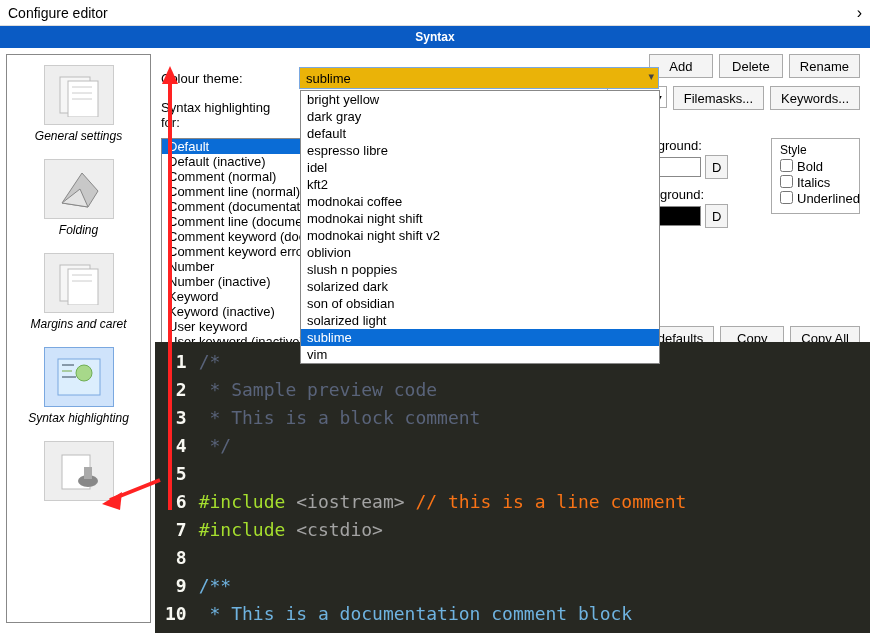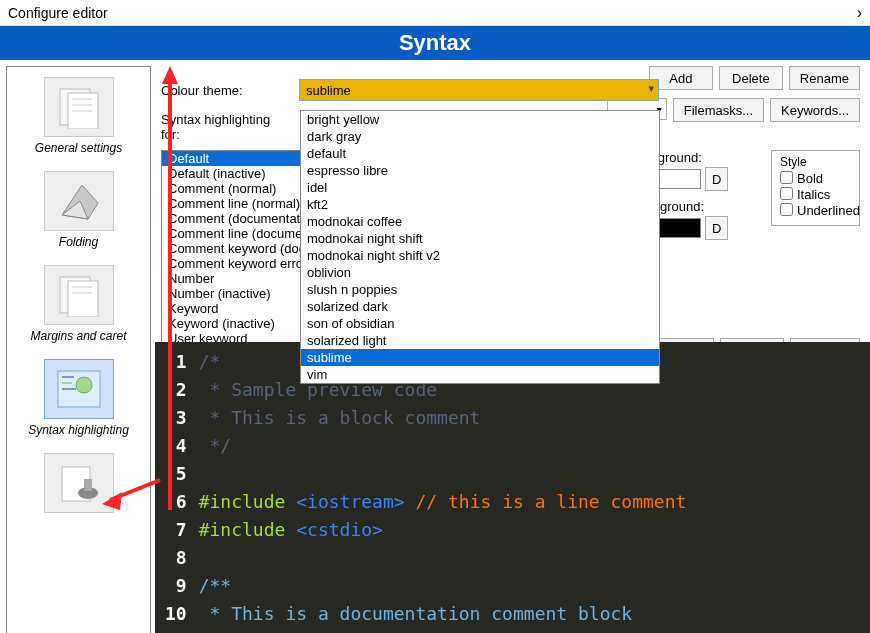--- a/index.html
+++ b/index.html
@@ -1,32 +1,32 @@
 <!DOCTYPE html>
 <html><head>
 <meta charset="utf-8">
 <style>
 * { box-sizing: border-box; margin: 0; padding: 0; }
 body { font-family: "Segoe UI", Tahoma, sans-serif; font-size: 13px; background: #fff; overflow: hidden; width: 870px; height: 633px; position: relative; }
 .titlebar { height: 26px; display: flex; align-items: center; padding: 0 8px; border-bottom: 1px solid #ddd; }
 .titlebar-text { font-size: 14px; flex: 1; }
 .titlebar-close { font-size: 16px; cursor: pointer; }
-.banner { background: #0a5bc4; color: #fff; text-align: center; font-weight: bold; font-size: 22px; padding: 4px 4px; }
+.banner { background: #0a5bc4; color: #fff; text-align: center; font-weight: bold; font-size: 12px; padding: 4px 4px; }
 .main { display: flex; height: calc(100% - 52px); }
 .sidebar { width: 145px; border: 1px solid #888; margin: 6px 0 6px 6px; background: #fff; overflow-y: scroll; }
 .side-item { display: flex; flex-direction: column; align-items: center; padding: 10px 4px 6px; cursor: pointer; font-style: italic; }
 .side-icon { width: 70px; height: 60px; background: #eee; border: 1px solid #ccc; display: flex; align-items: center; justify-content: center; margin-bottom: 4px; }
 .side-icon.selected { background: #cfe3fb; border-color: #7aa8e0; }
 .side-label { font-size: 12px; text-align: center; }
 .content { flex: 1; padding: 8px 10px 0 10px; position: relative; }
 .row { display: flex; align-items: center; gap: 8px; margin-bottom: 8px; position: relative; margin-top: 11px; }
 .lbl { width: 130px; }
 .combo { position: relative; width: 360px; height: 22px; border: 1px solid #7aa8e0; background: #eab308; display: flex; align-items: center; padding: 0 20px 0 6px; }
 .combo .chev { position: absolute; right: 4px; top: 2px; font-size: 11px; color: #444; }
-.dropdown { position: absolute; left: 0; top: 30px; width: 360px; background: #fff; border: 1px solid #888; z-index: 50; max-height: 300px; overflow: hidden; }
+.dropdown { position: absolute; left: 0; top: 22px; width: 360px; background: #fff; border: 1px solid #888; z-index: 50; max-height: 300px; overflow: hidden; }
 .dd-item { padding: 1px 6px; font-size: 13px; cursor: pointer; white-space: nowrap; }
 .dd-item.sel { background: #0a6cd6; color: #fff; }
 .btn { height: 24px; min-width: 64px; padding: 0 10px; background: #f4f4f4; border: 1px solid #aaa; font-size: 13px; cursor: pointer; }
 .btn.sm { min-width: 20px; padding: 0 6px; }
 .right-btns { display: flex; gap: 6px; position: absolute; right: 10px; top: 6px; }
 .right-btns2 { display: flex; gap: 6px; position: absolute; right: 10px; top: 38px; }
 .midpane { display: flex; gap: 10px; margin-top: 2px; }
 .listbox { width: 460px; height: 210px; border: 1px solid #888; overflow: hidden; position: relative; }
 .listbox-inner { overflow-y: scroll; height: 100%; }
 .list-item { padding: 0 6px; font-size: 13px; white-space: nowrap; cursor: pointer; }
@@ -40,21 +40,21 @@
 .chk { display: flex; align-items: flex-start; gap: 4px; font-size: 13px; margin: 1px 0; }
 .chk input { width: 13px; height: 13px; }
 .bottom-btns { display: flex; gap: 6px; position: absolute; right: 10px; top: 278px; }
 .editor { position: absolute; left: 155px; right: 0; top: 342px; bottom: 0; background: #272822; font-family: Consolas, monospace; font-size: 18px; display: flex; }
 .gutter { background: #272822; color: #f8f8f2; text-align: right; padding: 6px 8px 0 10px; }
 .gutter div { height: 28px; line-height: 28px; font-weight: bold; }
 .code { padding: 6px 0 0 4px; color: #eee; }
 .code div { height: 28px; line-height: 28px; white-space: pre; }
 .c-com { color: #59637a; }
 .c-pp { color: #a5de2e; }
-.c-str { color: #3b82f6; }
+.c-str { color: #a3a3a3; }
 .c-lc { color: #f97316; }
 .c-doc { color: #6fb3e0; }
 .arrow { position: absolute; z-index: 100; }
 .arrow-line { stroke: #ff2222; stroke-width: 4; fill: none; }
 .arrow-head { fill: #ff2222; }
 </style>
 </head>
 <body>
 
 <div class="titlebar">

